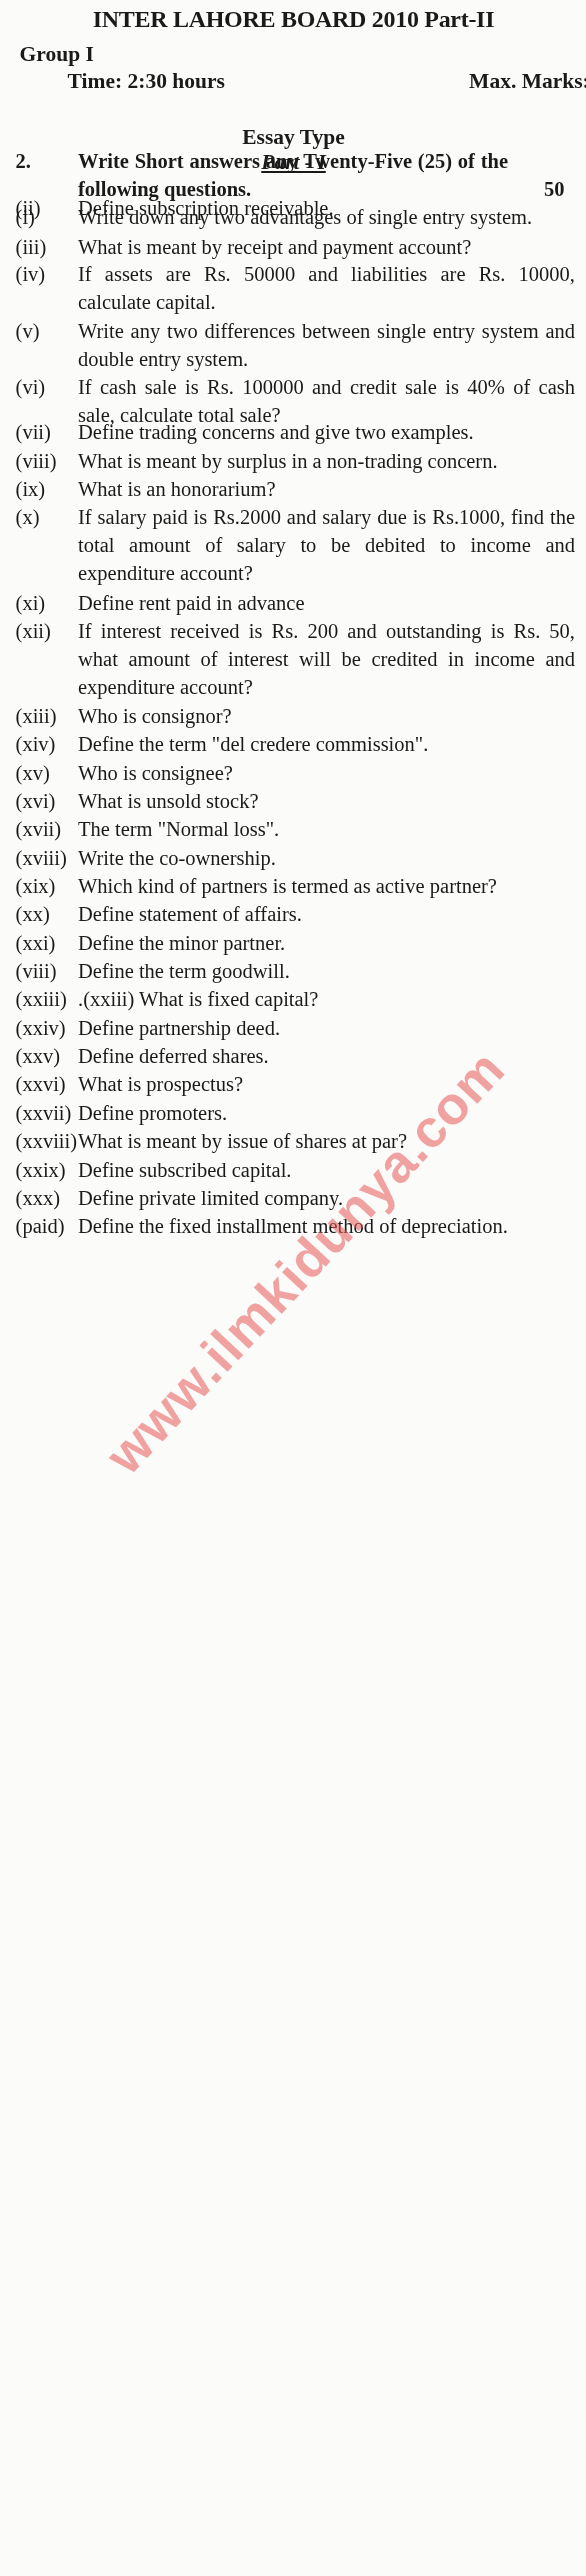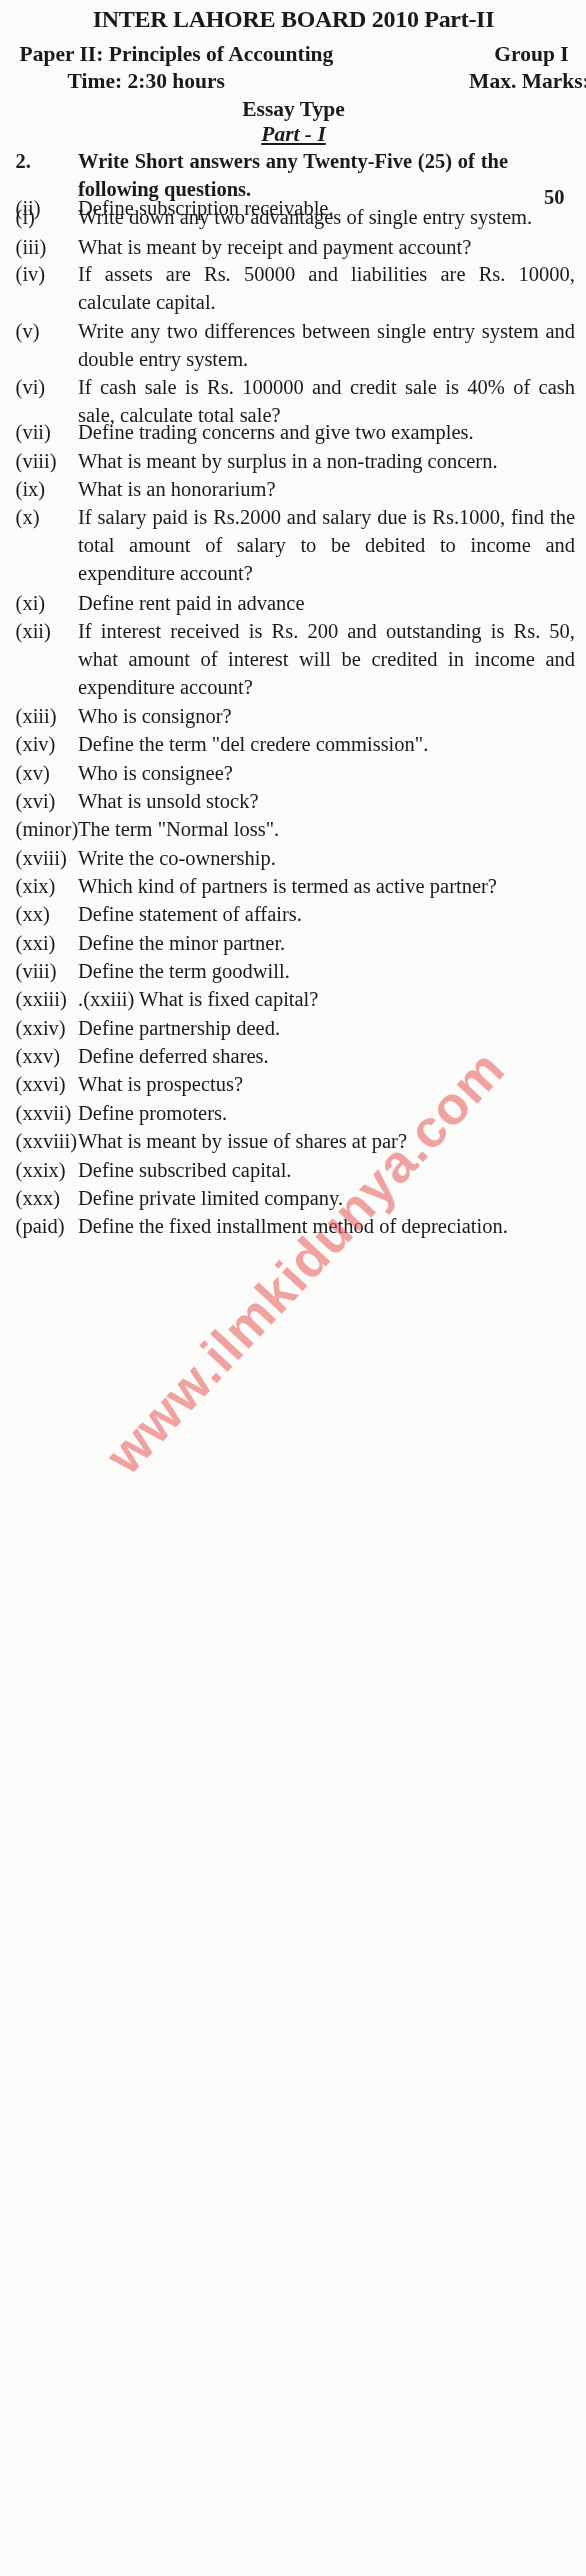--- a/index.html
+++ b/index.html
@@ -8,57 +8,56 @@
     font-family: "Liberation Serif", "DejaVu Serif", serif;
     color: #1a1a1a; font-size: 20.5px; line-height: 28px;
     background: #fbfbf9;
   }
   .page { position: absolute; left: 0; top: 0; width: 587px; }
   .title {
     position: absolute; left: 0; width: 587px; top: 2px; text-align: center;
     font-weight: bold; font-size: 24px; line-height: 35px; letter-spacing: -0.3px;
   }
   .hdr-row { position: absolute; left: 19.6px; width: 549px; font-weight: bold; font-size: 21.5px; line-height: 27px; display: flex; justify-content: space-between; }
-  .center-b { position: absolute; left: 0; width: 587px; text-align: center; font-weight: bold; font-size: 21.5px; line-height: 27px; }
+  .center-b { position: absolute; left: 0; width: 587px; text-align: center; font-weight: bold; font-size: 21.5px; line-height: 27px; margin-top: 28px; }
   .part { font-style: italic; text-decoration: underline; }
   .row { position: absolute; left: 0; width: 587px; }
   .num { position: absolute; left: 15.6px; }
   .txt { position: absolute; left: 78px; width: 497px; text-align: justify; }
   .bold { font-weight: bold; }
   .watermark {
     position: absolute; left: 29px; top: 1251px; width: 547px; text-align: center;
     font-family: "Liberation Sans", "DejaVu Sans", sans-serif; font-weight: bold;
     font-size: 53px; color: rgba(232, 90, 90, 0.55);
     transform: rotate(-47deg); transform-origin: center center; letter-spacing: 1px;
     pointer-events: none;
   }
 </style>
 </head>
 <body>
 
 <div class="page">
 
   <div class="title">INTER LAHORE BOARD 2010 Part-II</div>
   <div class="hdr-row" style="top:41px;">
-    <span>Paper II: Principles of Accounting</span>
     <span>Group I</span>
   </div>
   <div class="hdr-row" style="top:68px;margin-left:48px;">
     <span>Time: 2:30 hours</span>
     <span>Max. Marks: 80</span>
   </div>
   <div class="center-b" style="top:96px;">Essay Type</div>
   <div class="center-b" style="top:121px;">
     <span class="part">Part - I</span>
   </div>
 
   <div class="row bold" style="top:147px;">
     <span class="num">2.</span>
     <span class="txt" style="width:430px;">Write Short answers any Twenty-Five (25) of the following questions.</span>
-    <span style="position:absolute; left:544px; top:36px;">50</span>
+    <span style="position:absolute; left:544px; top:28px;">50</span>
   </div>
 
   <div>
     <div class="row" style="top:203px;">
         <span class="num">(i)</span>
         <span class="txt">Write down any two advantages of single entry system.</span>
       </div>
     <div class="row" style="top:196px; top:197px;"></div>
     <div class="row" style="top:233px; top:197px;"></div>
     <div class="row" style="top:225px; top:192px;"></div>
@@ -119,21 +118,21 @@
     </div>
   <div class="row" style="top:759px;">
       <span class="num">(xv)</span>
       <span class="txt">Who is consignee?</span>
     </div>
   <div class="row" style="top:787px;">
       <span class="num">(xvi)</span>
       <span class="txt">What is unsold stock?</span>
     </div>
   <div class="row" style="top:815px;">
-      <span class="num">(minor)</span>
+      <span class="num">(xvii)</span>
       <span class="txt">The term "Normal loss".</span>
     </div>
   <div class="row" style="top:844px;">
       <span class="num">(xviii)</span>
       <span class="txt">Write the co-ownership.</span>
     </div>
   <div class="row" style="top:872px;">
       <span class="num">(xix)</span>
       <span class="txt">Which kind of partners is termed as active partner?</span>
     </div>

